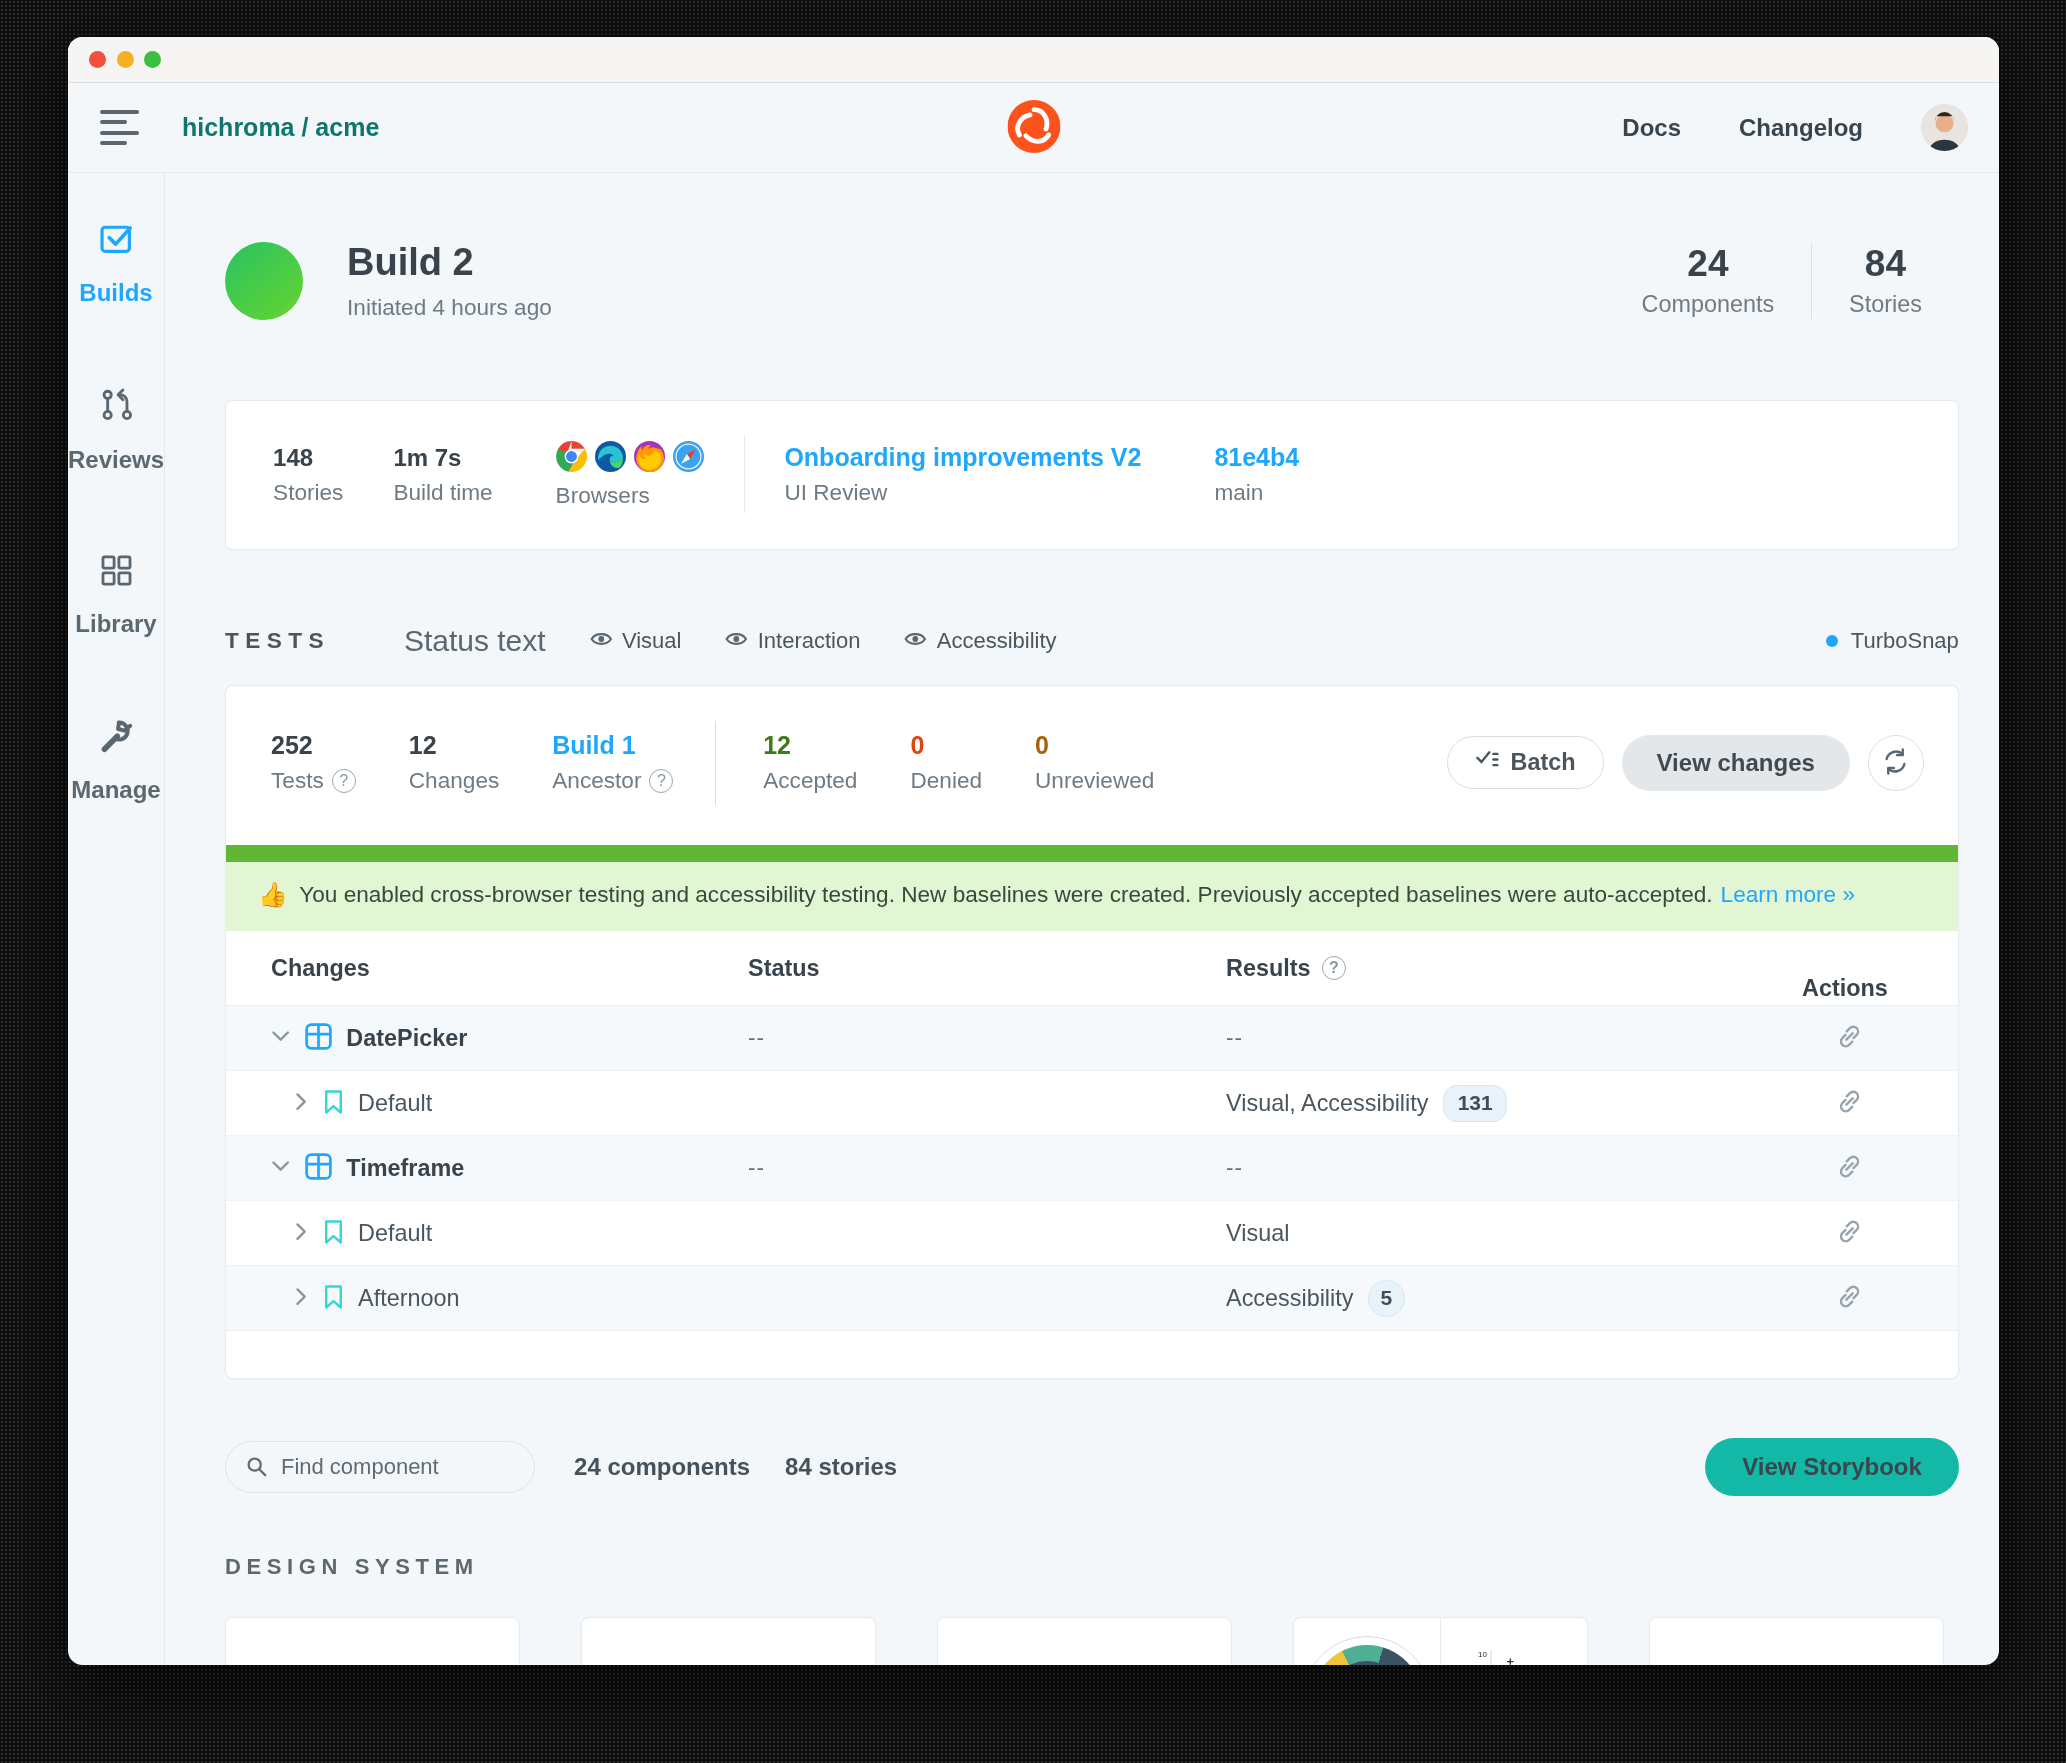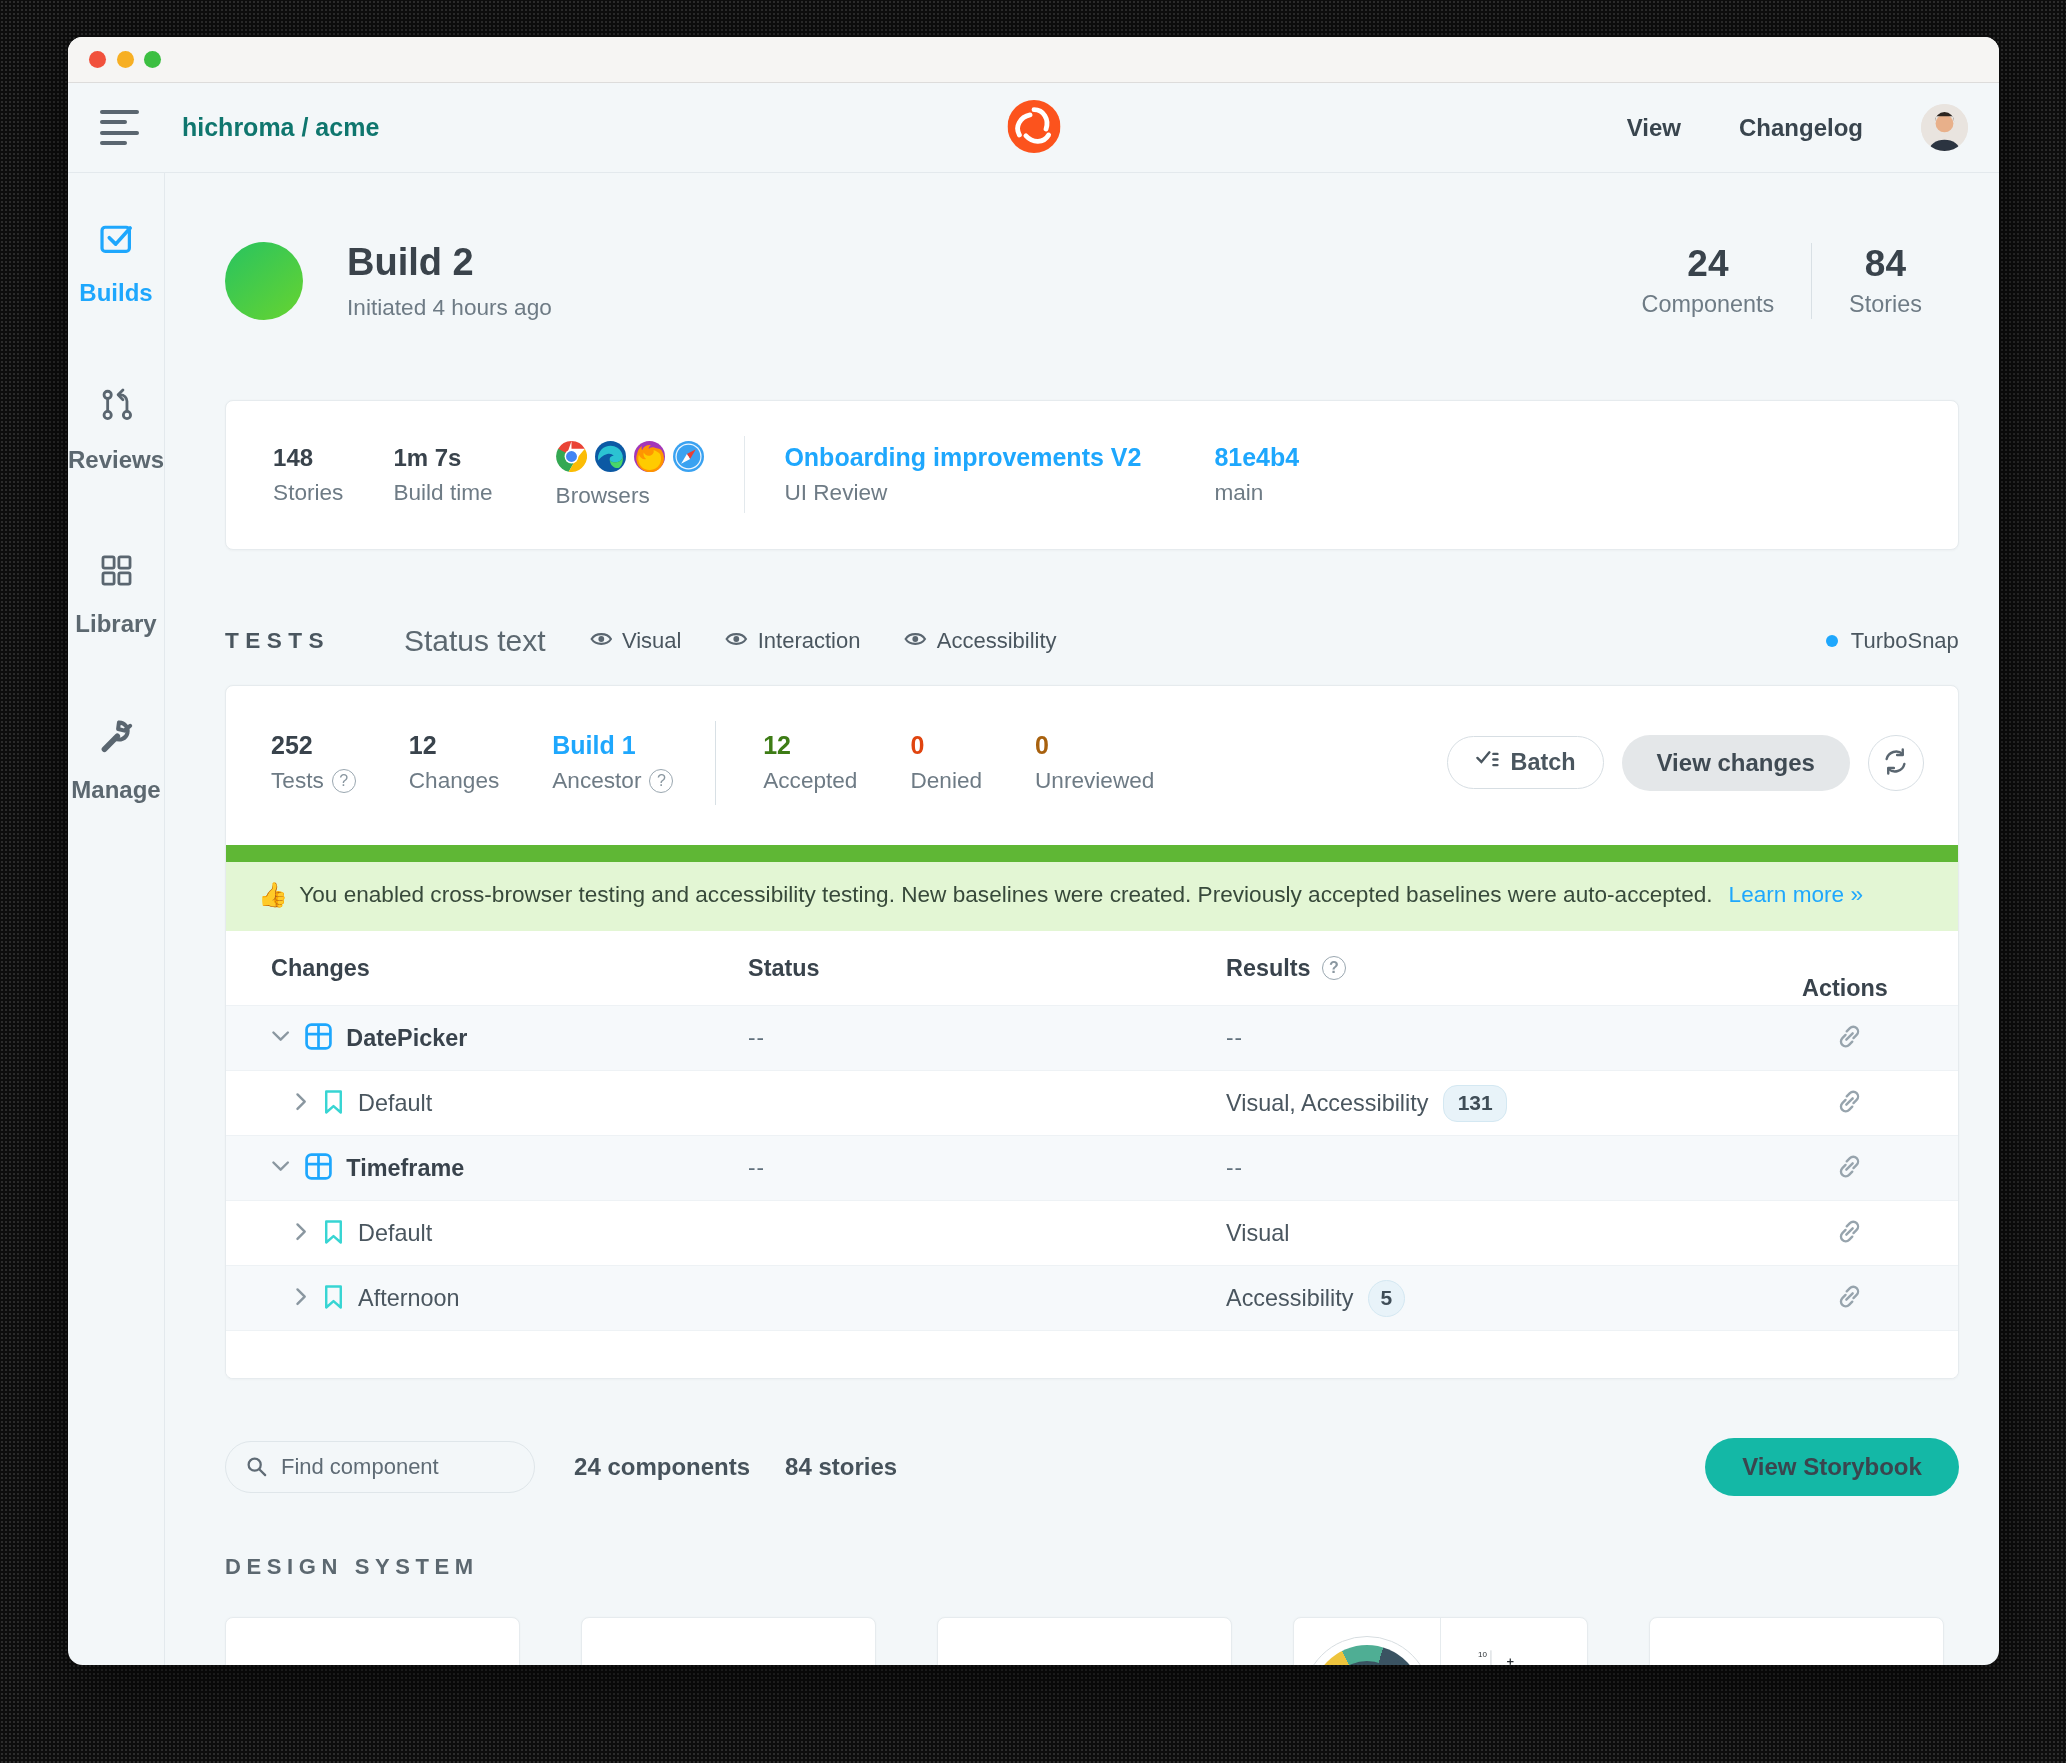--- a/index.html
+++ b/index.html
@@ -86,21 +86,21 @@
                display:flex; align-items:center; gap:11.3px; padding:0 27px;
                font-size:23.4px; font-weight:700; color:#4a565f; cursor:pointer; }
   .btn-view { height:56px; border-radius:28px; background:#e4e7e9; border:none;
               padding:0 35px; font-size:24px; font-weight:700; color:#3f4a53; cursor:pointer; }
   .btn-refresh { width:56px; height:56px; border-radius:50%; border:1.6px solid #d7dee3;
                  background:#fff; display:flex; align-items:center; justify-content:center; cursor:pointer; }
   .progress-strip { height:17px; background:#5fb735; }
   .banner { background:#e3f6d4; padding:19.3px 32px 22.6px; display:flex; align-items:center;
             font-size:22.6px; color:#37493a; }
   .banner .emoji { margin-right:11.3px; font-size:24px; }
-  .banner a { color:#1ea7fd; text-decoration:none; margin-left:16px; cursor:pointer; }
+  .banner a { color:#1ea7fd; text-decoration:none; margin-left:8px; cursor:pointer; }
   
   .tgrid { display:grid; grid-template-columns:477px 478px 576px 1fr; align-items:center; padding:0 45px; }
   .thead { height:74px; font-size:23.4px; font-weight:700; color:#39434c; background:#fff; }
   .thead .results-h { display:flex; align-items:center; gap:11.3px; }
   .thead .actions-h { justify-self:end; padding-right:25px;margin-top:40px; }
   .trow { height:65px; border-top:0.8px solid #eef2f5; }
   .trow.gray { background:#f6f9fb; }
   .trow.white { background:#fff; }
   .name-cell { display:flex; align-items:center; gap:14.5px; }
   .name-cell.story { padding-left:24px; }
@@ -170,21 +170,21 @@
       <svg width="53" height="53" viewBox="0 0 66 66">
         <circle cx="33" cy="33" r="33" fill="#fc531d"></circle>
         <g stroke="#ffffff" stroke-width="6" fill="none" stroke-linecap="round">
           <path d="M33 12 C45 12 52 24 48 36" transform="rotate(0 33 33)"></path>
           <path d="M33 12 C45 12 52 24 48 36" transform="rotate(120 33 33)"></path>
           <path d="M33 12 C45 12 52 24 48 36" transform="rotate(240 33 33)"></path>
         </g>
       </svg>
     </div>
     <div class="appbar-right">
-      <div class="appbar-link">View</div>
+      <div class="appbar-link">Docs</div>
       <div class="appbar-link">Changelog</div>
       <div class="avatar">
         <svg width="47" height="47" viewBox="0 0 58 58">
           <circle cx="29" cy="29" r="29" fill="#e9e4df"></circle>
           <circle cx="29" cy="24" r="11" fill="#e8b08a"></circle>
           <path d="M17 22 a12 12 0 0 1 24 0 l-2-7 -20 0 z" fill="#2c2520"></path>
           <path d="M10 58 a19 14 0 0 1 38 0 z" fill="#2b3440"></path>
         </svg>
       </div>
     </div>

